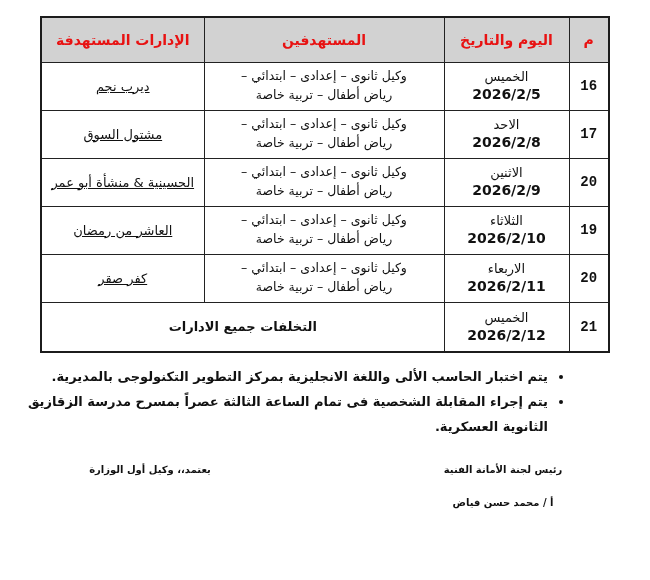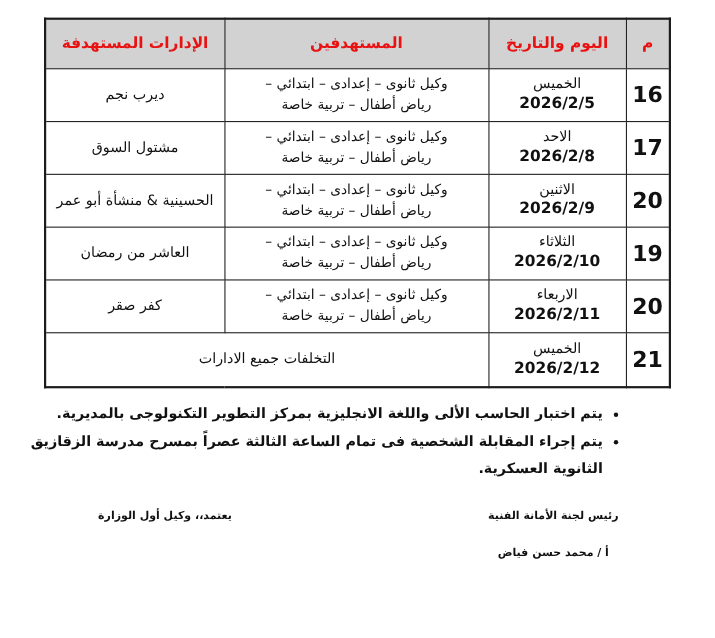--- a/index.html
+++ b/index.html
@@ -40,26 +40,26 @@
   table.schedule thead th {
     height: 45px;
     background: #d2d2d2;
     color: #e81212;
     font-weight: bold;
     font-size: 14px;
   }
   table.schedule tbody tr { height: 48px; }
   table.schedule tbody tr.tall { height: 50px; }
 
-  td.cell-num { font-weight: bold; font-size: 20px; }
+  td.cell-num { font-weight: bold; font-size: 14px; font-family: Liberation Mono, monospace; }
   td.cell-date .day { font-size: 13px; font-weight: normal; line-height: 1.35; }
   td.cell-date .date { font-size: 14px; font-weight: bold; direction: ltr; line-height: 1.25; }
   td.cell-targets { font-size: 12.5px; font-weight: normal; line-height: 1.5; }
-  td.cell-dept { font-size: 13px; font-weight: normal; }
-  td.cell-merged { font-size: 13px; font-weight: normal; }
+  td.cell-dept { font-size: 13px; font-weight: normal; text-decoration: underline; }
+  td.cell-merged { font-size: 13px; font-weight: bold; }
 
   
   .notes {
     position: absolute;
     top: 364px;
     right: 60px;
     width: 565px;
     list-style: disc;
     padding-right: 42px;
     font-size: 13px;

